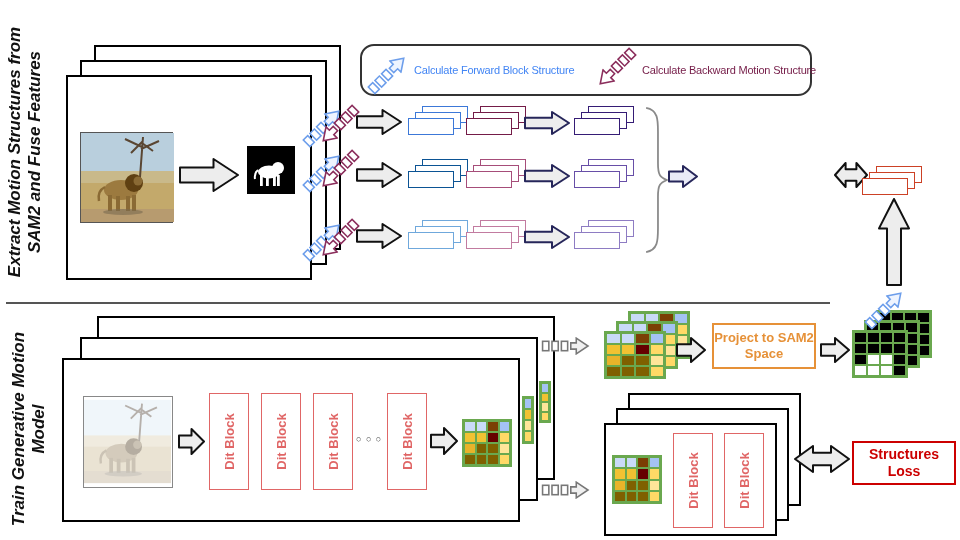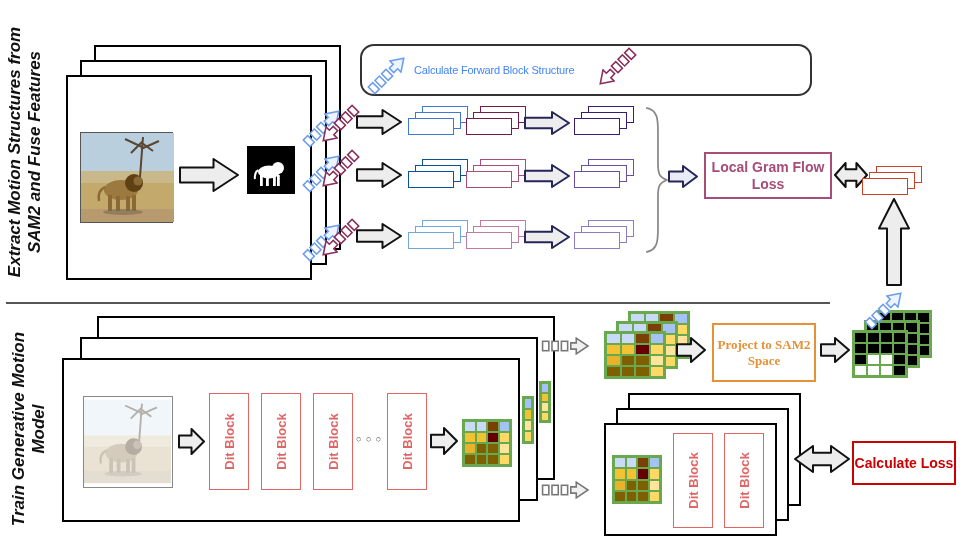--- a/index.html
+++ b/index.html
@@ -88,20 +88,21 @@
     </div>
   <div class="legend-text" style="left:414px;top:64px;color:#4285f4;">Calculate Forward Block Structure</div>
   <div class="dash-wrap" style="left:584px;top:62px;transform:rotate(135deg);">
       <svg width="58" height="18" viewBox="0 0 74 22">
       <rect x="2" y="5" width="8" height="12" fill="#fff" stroke="#8b2e5c" stroke-width="2"></rect>
       <rect x="14" y="5" width="8" height="12" fill="#fff" stroke="#8b2e5c" stroke-width="2"></rect>
       <rect x="26" y="5" width="8" height="12" fill="#fff" stroke="#8b2e5c" stroke-width="2"></rect>
       <polygon points="38,7 45,7 45,1 60,11 45,21 45,15 38,15" fill="#ffffff" stroke="#8b2e5c" stroke-width="2"></polygon>
     </svg>
     </div>
+  <div class="legend-text" style="left:642px;top:64px;color:#741b47;">Calculate Backward Motion Structure</div>
 
   <div class="abs" style="left:179px;top:158px;"><svg width="60" height="34" viewBox="0 0 60 34">
       <polygon points="1,9.5 34.5,9.5 34.5,1 59,17 34.5,33 34.5,24.5 1,24.5" fill="#ededed" stroke="#111" stroke-width="2" stroke-linejoin="round"></polygon>
     </svg></div>
 
   <div class="dash-wrap" style="left:297px;top:115px;transform:rotate(-45deg);">
       <svg width="58" height="18" viewBox="0 0 74 22">
       <rect x="2" y="5" width="8" height="12" fill="#fff" stroke="#6d9eeb" stroke-width="2"></rect>
       <rect x="14" y="5" width="8" height="12" fill="#fff" stroke="#6d9eeb" stroke-width="2"></rect>
       <rect x="26" y="5" width="8" height="12" fill="#fff" stroke="#6d9eeb" stroke-width="2"></rect>
@@ -219,21 +220,20 @@
   <div class="abs" style="left:643px;top:106px;">
     <svg width="26" height="148" viewBox="0 0 26 150">
       <path d="M3,2 C15,4 15,14 15,26 L15,58 C15,70 17,72 24,75 C17,78 15,80 15,92 L15,124 C15,136 15,146 3,148" stroke="#8a8a8a" stroke-width="1.8" fill="none"></path>
     </svg>
   </div>
 
   <div class="abs" style="left:668px;top:165px;"><svg width="30" height="23" viewBox="0 0 30 23">
       <polygon points="1,6.4 15,6.4 15,1 29,11.5 15,22 15,16.6 1,16.6" fill="#e9ebf7" stroke="#26265a" stroke-width="2" stroke-linejoin="round"></polygon>
     </svg></div>
 
-  <div class="lossbox gram" style="left:704px;top:152px;width:128px;height:47px;">Local Gram Flow Loss</div>
 
   <div class="abs" style="left:834px;top:162px;"><svg width="34" height="26" viewBox="0 0 34 26">
       <polygon points="1,13 11.6,1 11.6,7.3 22.4,7.3 22.4,1 33,13 22.4,25 22.4,18.7 11.6,18.7 11.6,25" fill="#ededed" stroke="#111" stroke-width="2" stroke-linejoin="round"></polygon>
     </svg></div>
 
   <div class="stack" style="left:862px;top:166px;width:62px;height:31px;">
       <div class="stack-rect" style="border-color: rgb(204, 65, 37); left: 14px; top: 0px;"></div>
       <div class="stack-rect" style="border-color: rgb(204, 65, 37); left: 7px; top: 6px;"></div>
       <div class="stack-rect" style="border-color: rgb(204, 65, 37); left: 0px; top: 12px;"></div>
     </div>
@@ -386,21 +386,21 @@
       <div style="background: rgb(127, 96, 0);"></div>
       <div style="background: rgb(127, 96, 0);"></div>
       <div style="background: rgb(127, 96, 0);"></div>
       <div style="background: rgb(255, 217, 102);"></div>
     </div>
 
   <div class="abs" style="left:676px;top:337px;"><svg width="30" height="26" viewBox="0 0 30 26">
       <polygon points="1,7.3 15,7.3 15,1 29,13 15,25 15,18.7 1,18.7" fill="#ededed" stroke="#111" stroke-width="2" stroke-linejoin="round"></polygon>
     </svg></div>
 
-  <div class="lossbox project" style="left:712px;top:323px;width:104px;height:59px;font-family:Liberation Serif, serif;">Project to SAM2 Space</div>
+  <div class="lossbox project" style="left:712px;top:323px;width:104px;height:46px;">Project to SAM2 Space</div>
 
   <div class="abs" style="left:820px;top:337px;"><svg width="30" height="26" viewBox="0 0 30 26">
       <polygon points="1,7.3 15,7.3 15,1 29,13 15,25 15,18.7 1,18.7" fill="#ededed" stroke="#111" stroke-width="2" stroke-linejoin="round"></polygon>
     </svg></div>
 
   <div class="grid" style="left: 876px; top: 310px; width: 56px; height: 48px; grid-template-columns: repeat(4, 1fr);">
       <div style="background: rgb(0, 0, 0);"></div>
       <div style="background: rgb(0, 0, 0);"></div>
       <div style="background: rgb(0, 0, 0);"></div>
       <div style="background: rgb(0, 0, 0);"></div>
@@ -496,15 +496,15 @@
     <span>Dit Block</span>
     </div>
   <div class="ditblock" style="left:724px;top:433px;width:40px;height:95px;">
     <span>Dit Block</span>
     </div>
 
   <div class="abs" style="left:794px;top:445px;"><svg width="56" height="28" viewBox="0 0 56 28">
       <polygon points="1,14 19,1 19,7.8 37,7.8 37,1 55,14 37,27 37,20.2 19,20.2 19,27" fill="#ededed" stroke="#111" stroke-width="2" stroke-linejoin="round"></polygon>
     </svg></div>
 
-  <div class="lossbox diffusion" style="left:852px;top:441px;width:104px;height:44px;">Calculate Loss</div>
+  <div class="lossbox diffusion" style="left:852px;top:441px;width:104px;height:44px;">Structures Loss</div>
 
 </div>
 
 </body></html>

